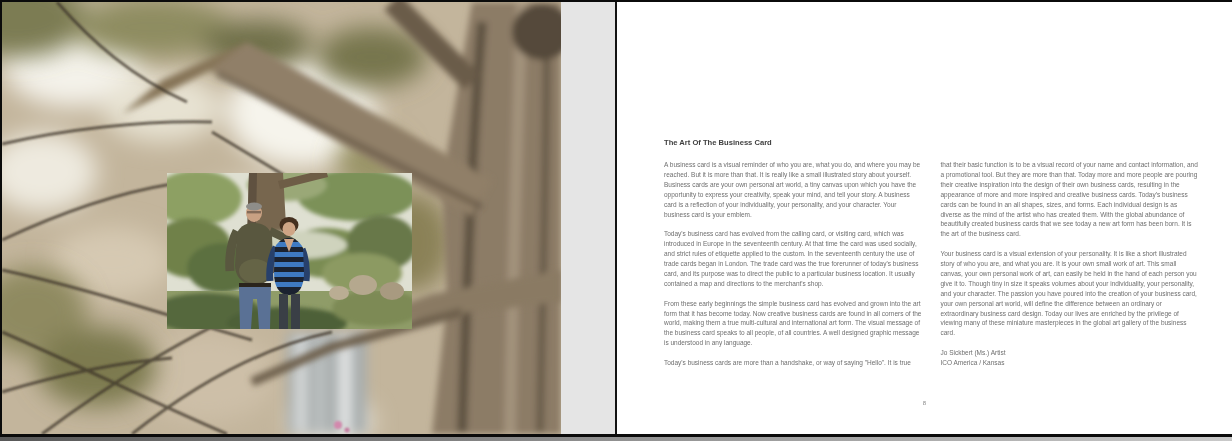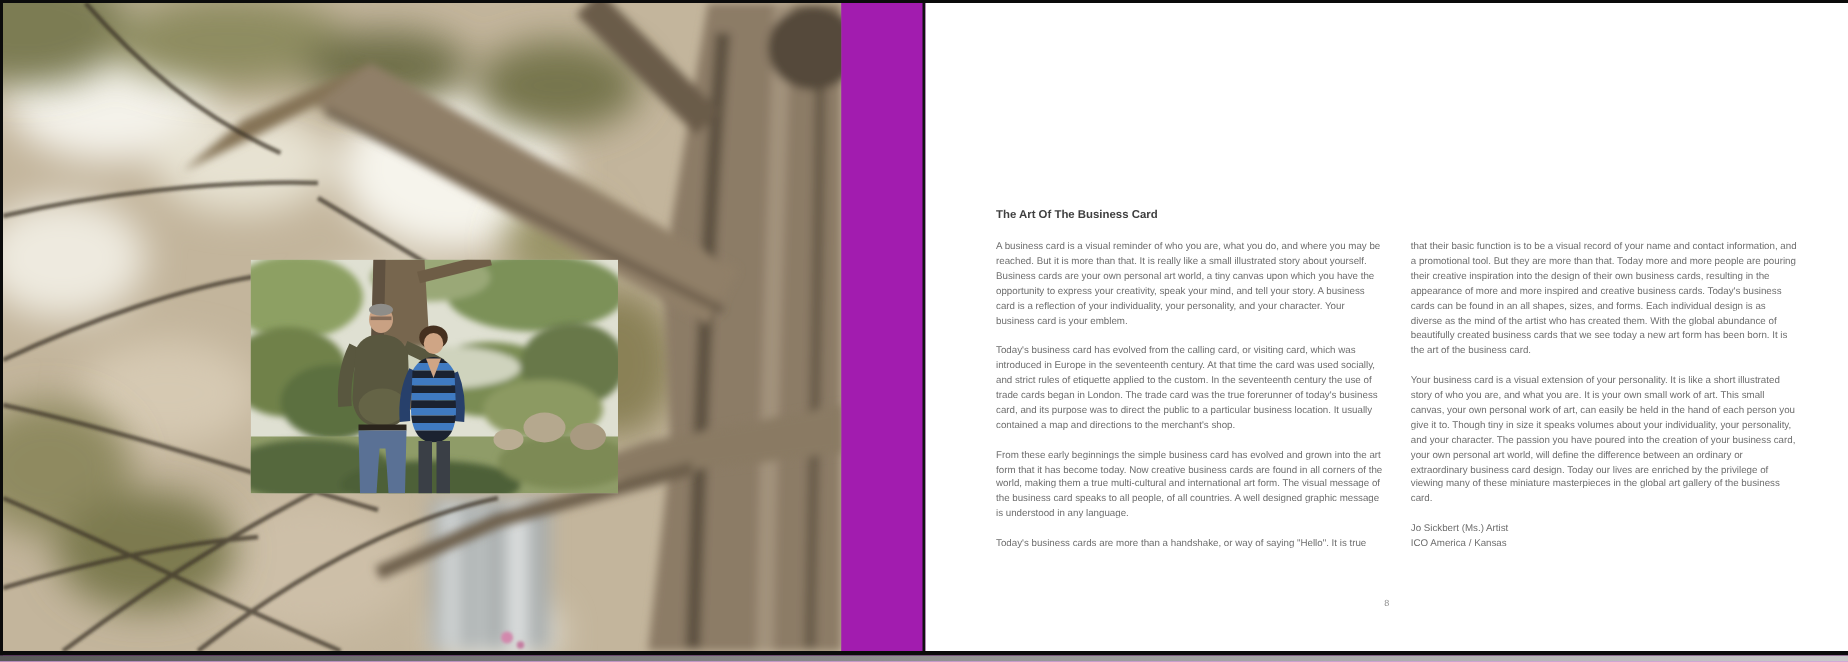--- a/index.html
+++ b/index.html
@@ -1,18 +1,18 @@
 <!DOCTYPE html>
 <html><head>
 <meta charset="utf-8">
 <style>
   html,body{margin:0;padding:0;background:#ffffff;}
   body{width:1232px;height:441px;position:relative;overflow:hidden;
        font-family:"Liberation Sans", sans-serif;}
-  .canvas{position:absolute;inset:0;background:#a21caf;text-decoration:underline;}
+  .canvas{position:absolute;inset:0;background:#e5e5e5;text-decoration:underline;}
 
   
   .border-top{position:absolute;left:0;top:0;width:1232px;height:2px;background:#0b0b0b;}
   .border-left{position:absolute;left:0;top:0;width:2px;height:437px;background:#0b0b0b;}
   .border-bottom{position:absolute;left:0;top:434px;width:1232px;height:3px;background:#0b0b0b;}
   .shadow-strip{position:absolute;left:0;top:437px;width:1232px;height:4px;
                 background:linear-gradient(to right,#585858,#c9c9c9);}
   .spine{position:absolute;left:615px;top:2px;width:2px;height:432px;background:#121212;}
 
   

